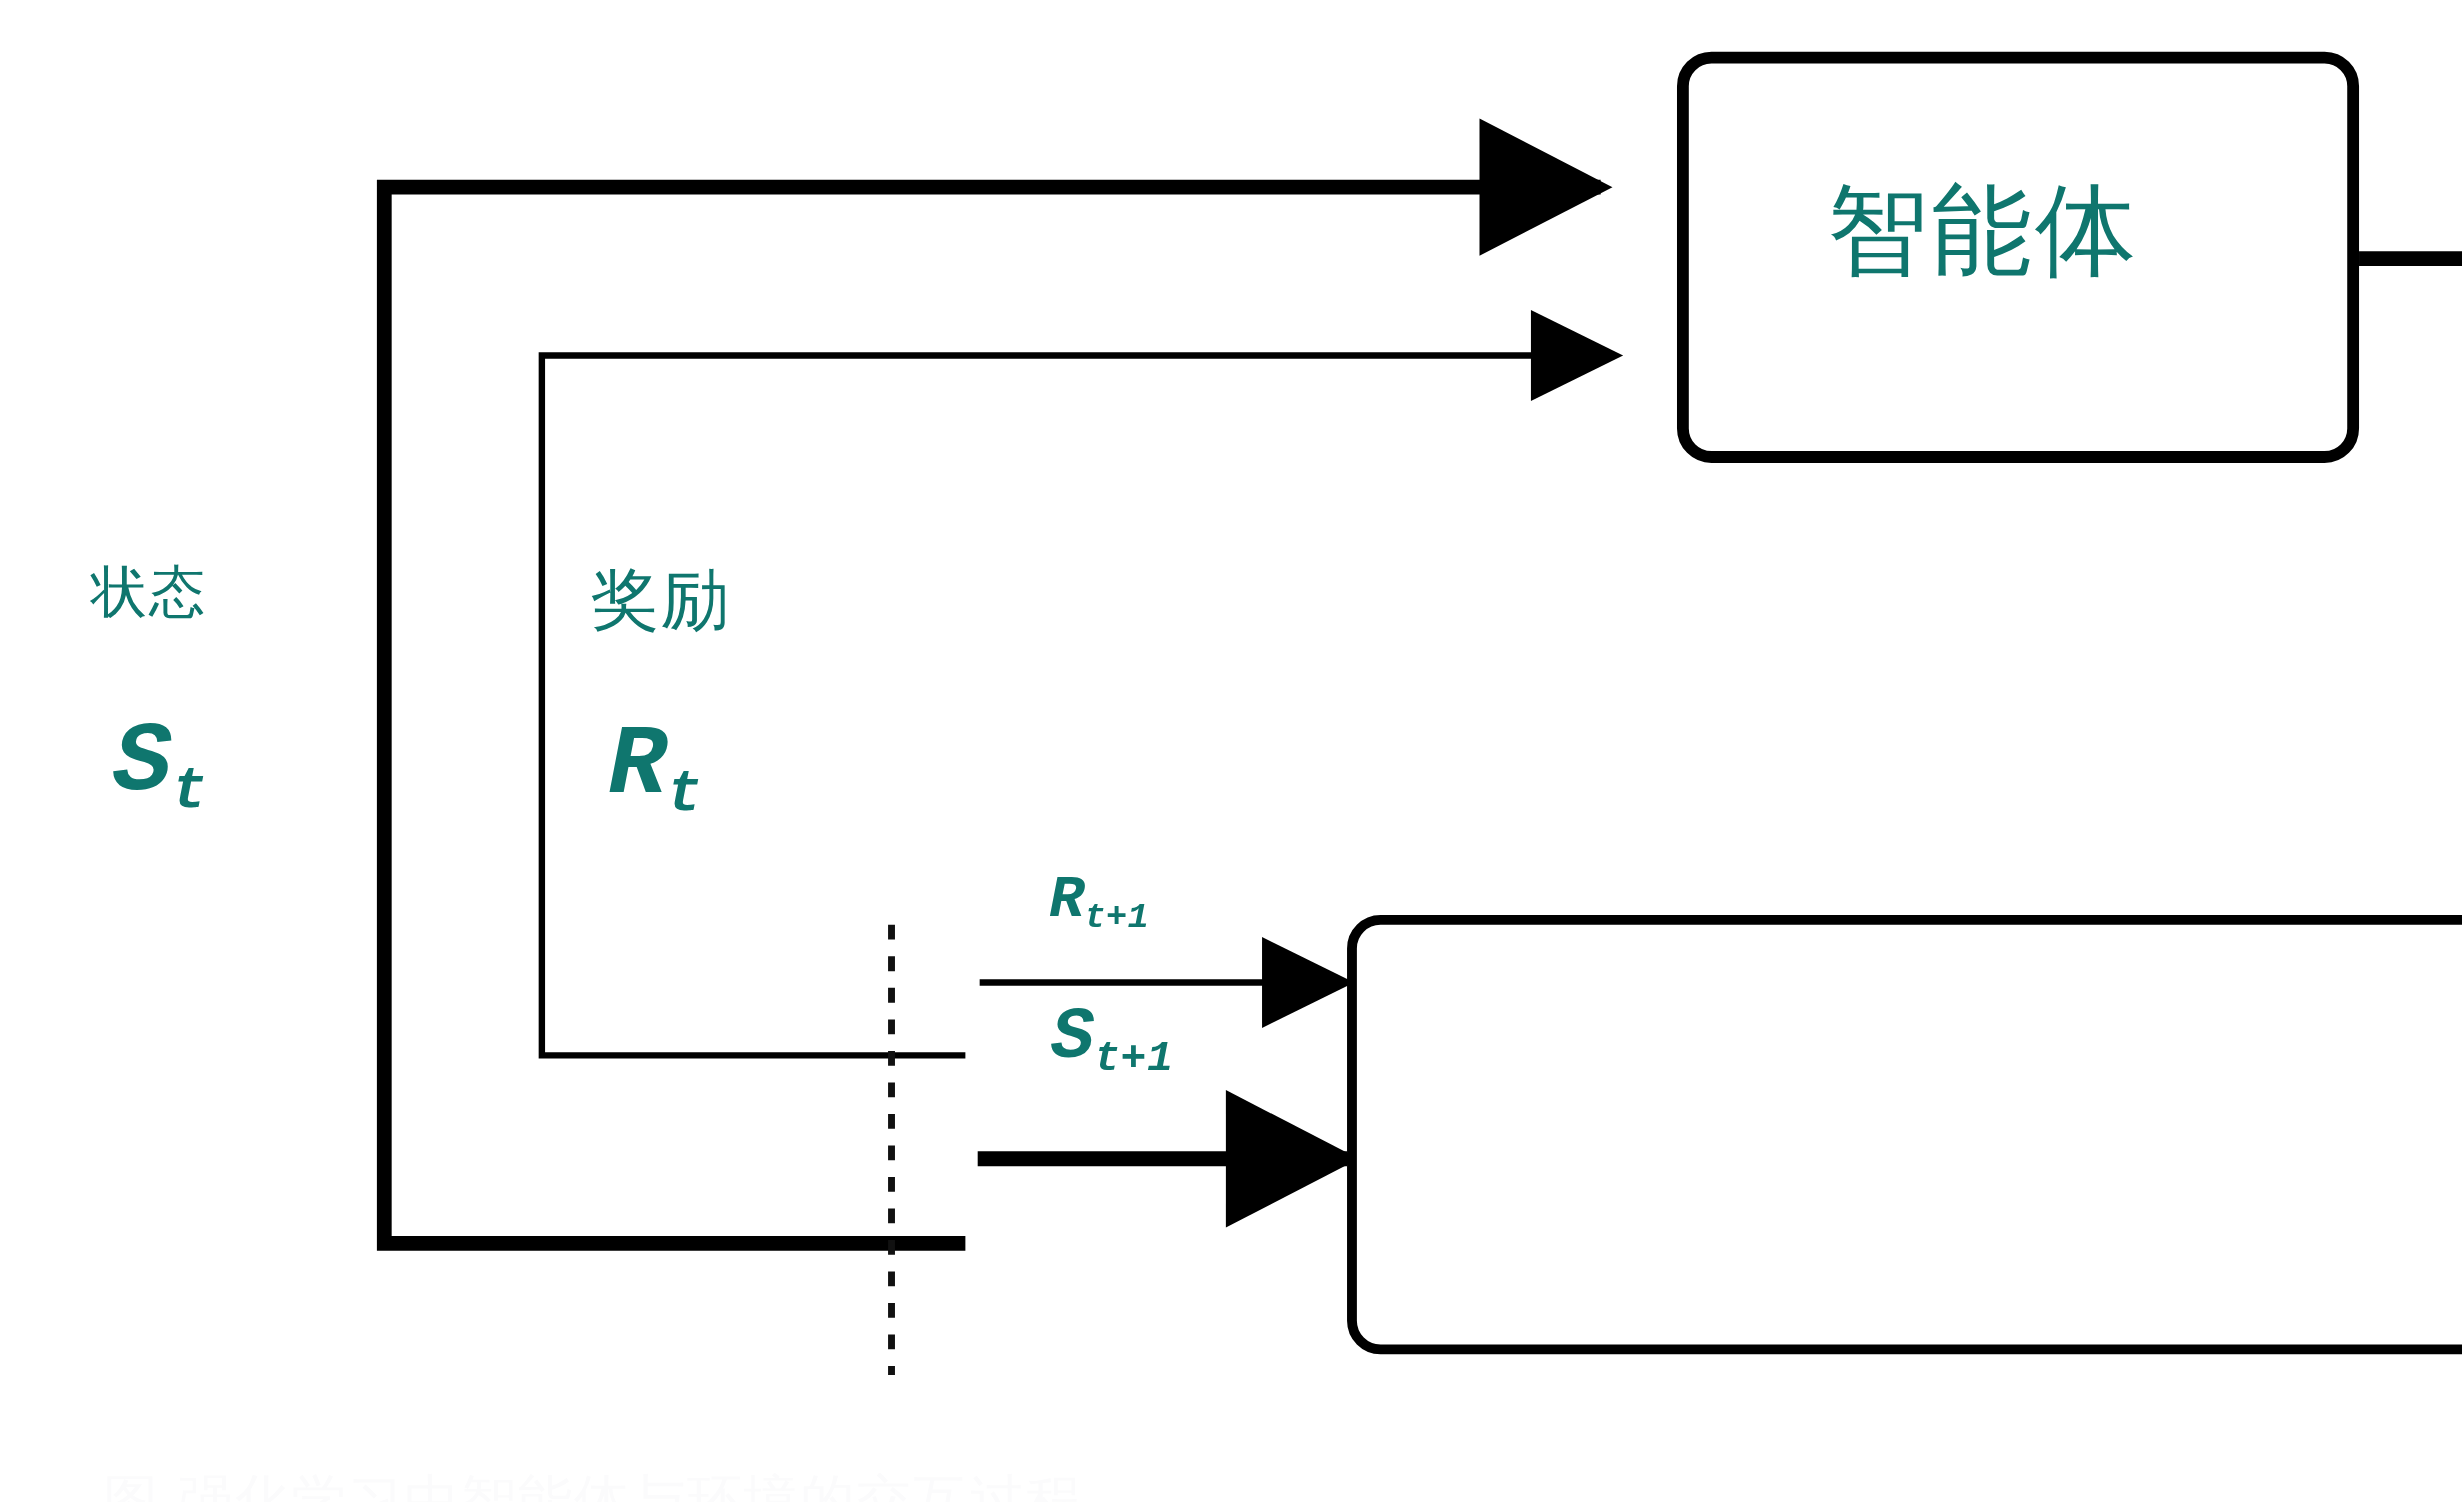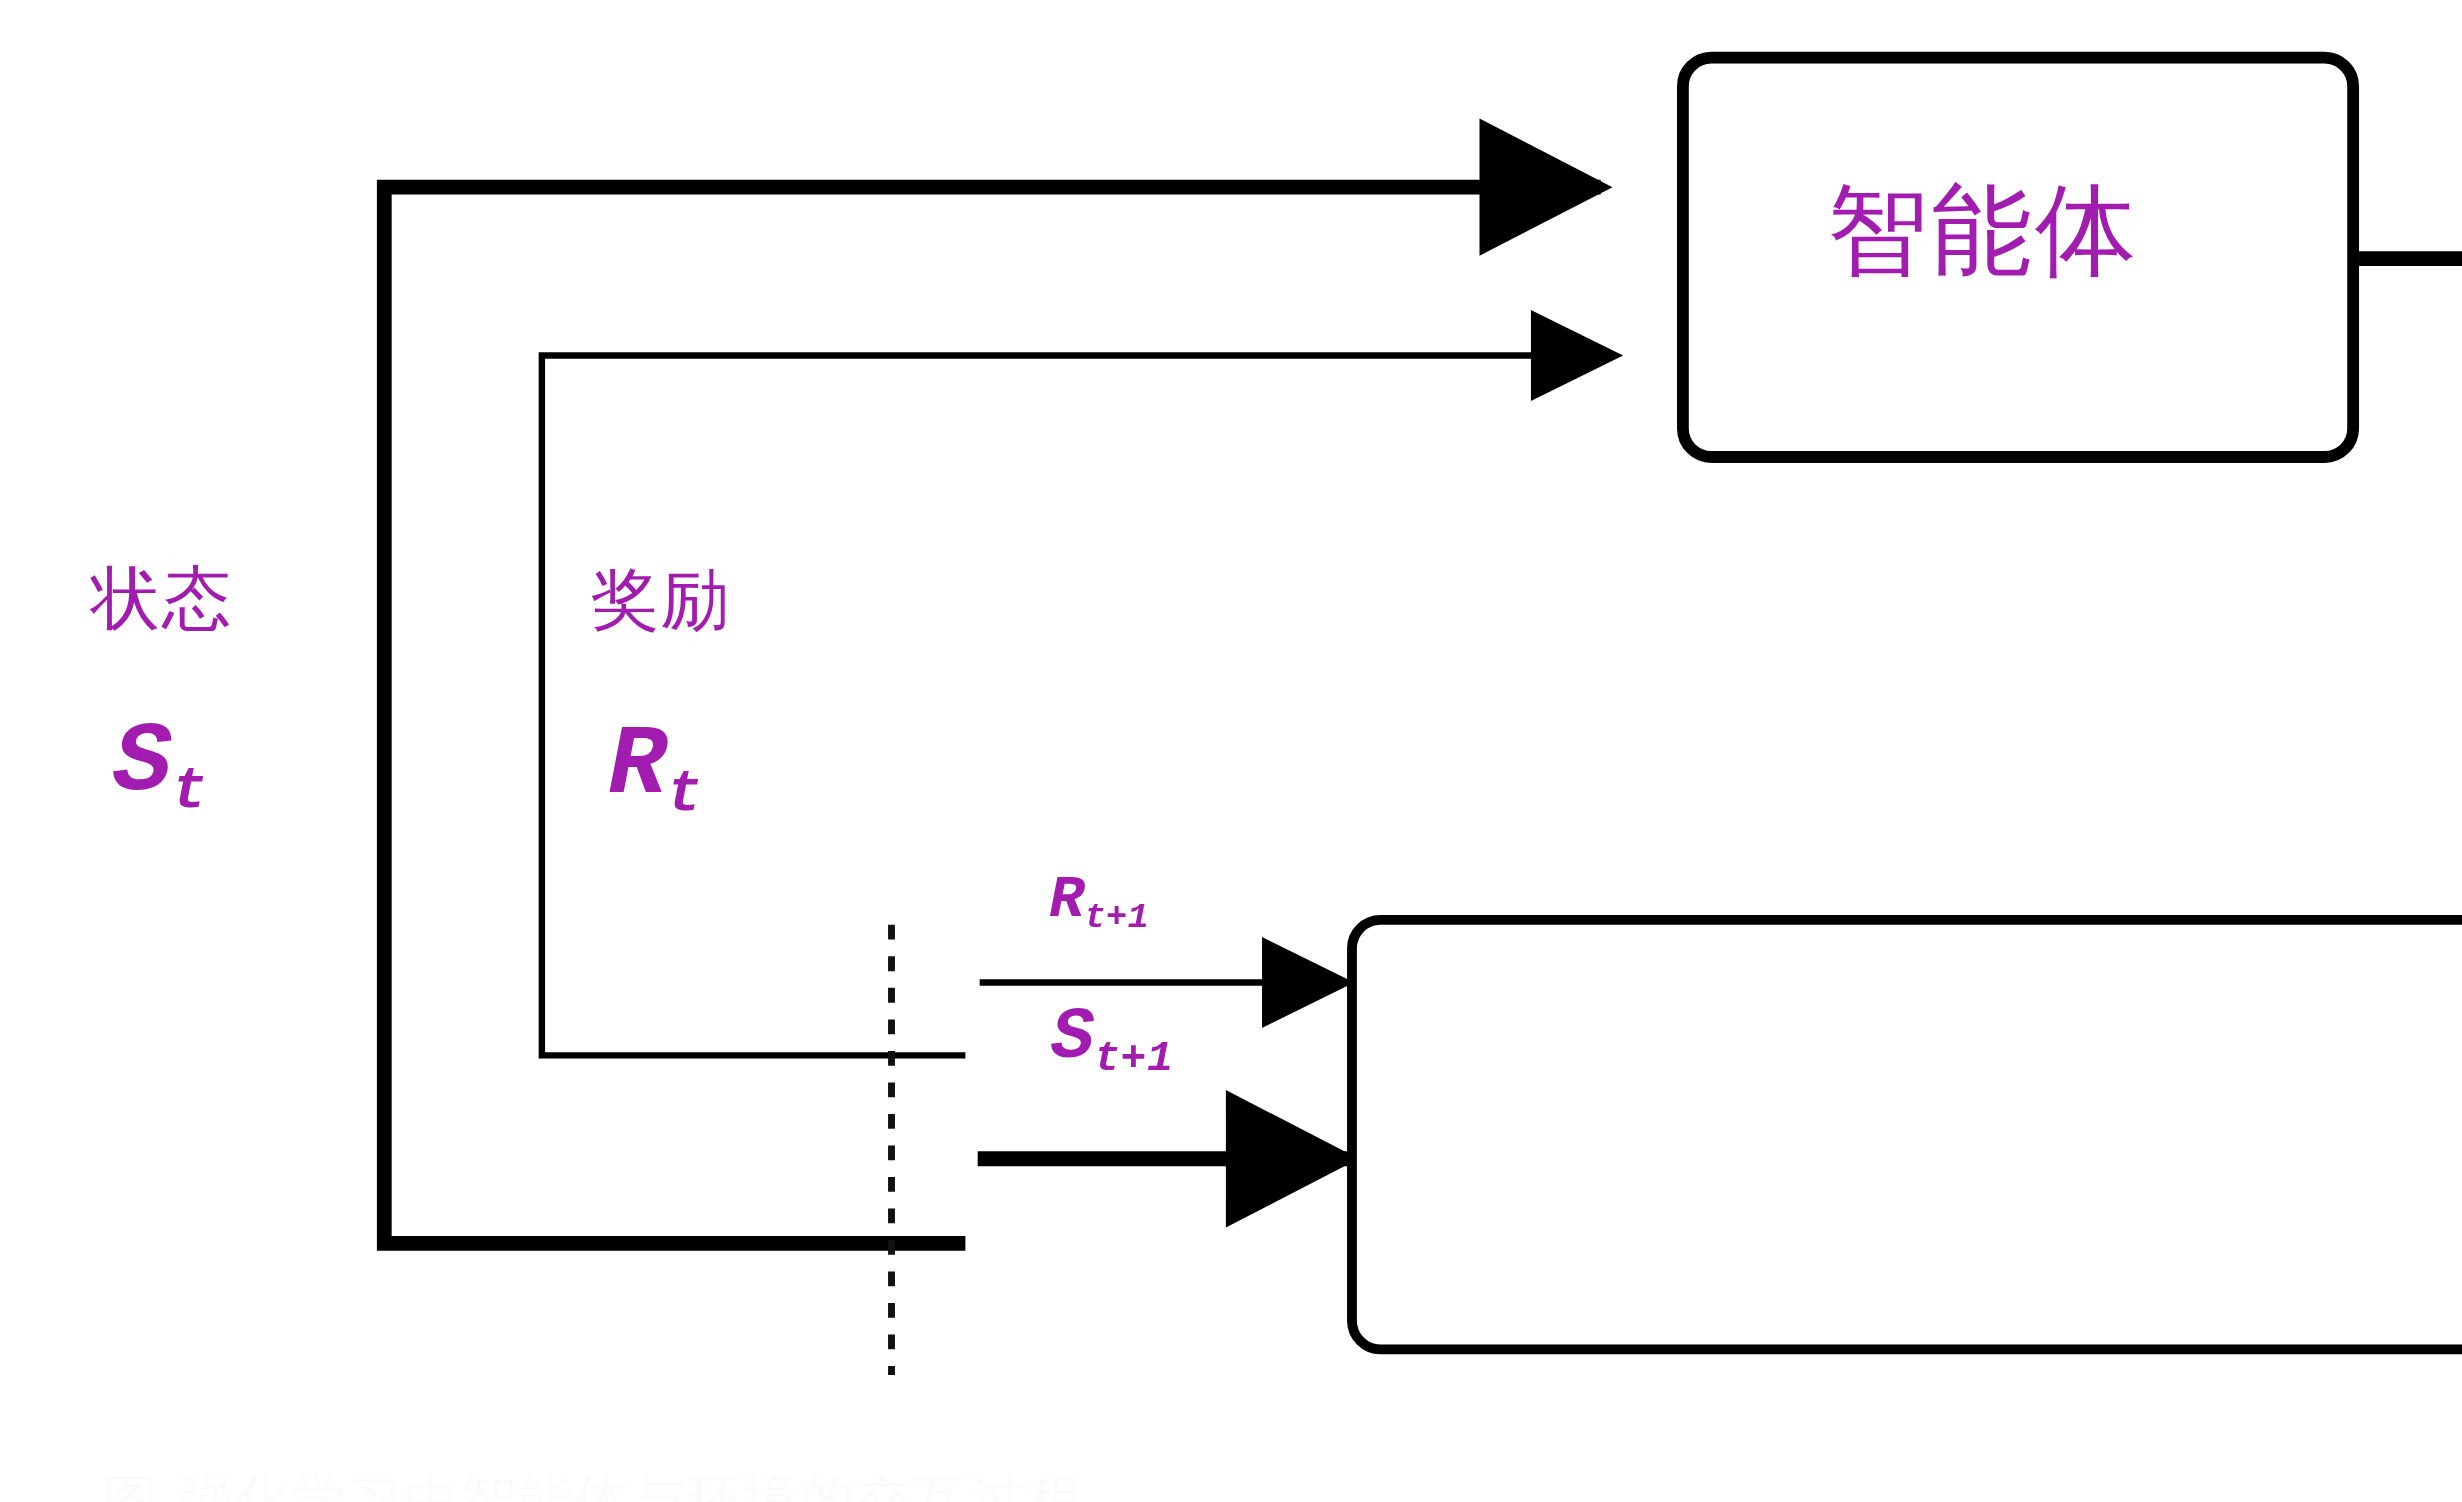--- a/index.html
+++ b/index.html
@@ -21,21 +21,21 @@
     left: 0;
     top: 0;
     width: 3940px;
     height: 1502px;
     display: block;
   }
 
   
   .lbl {
     position: absolute;
-    color: #a21caf;
+    color: #0f766e;
     white-space: nowrap;
     line-height: 1;
     user-select: none;
   }
   .cjk {
     font-family: "DejaVu Sans", "Liberation Sans", sans-serif;
     font-weight: 400;
   }
   .math {
     font-family: Liberation Mono, monospace;
@@ -64,21 +64,21 @@
     left: 1857px;
     top: 1066px;
     font-size: 89px;
     letter-spacing: 3px;
   }
 
   
   #state-word {
     left: 91px;
     top: 564px;
-    font-size: 69px;
+    font-size: 56px;
     letter-spacing: 2px;
   }
   #state-sym {
     left: 113px;
     top: 714px;
     font-size: 98px;
   }
 
   
   #reward-word {

